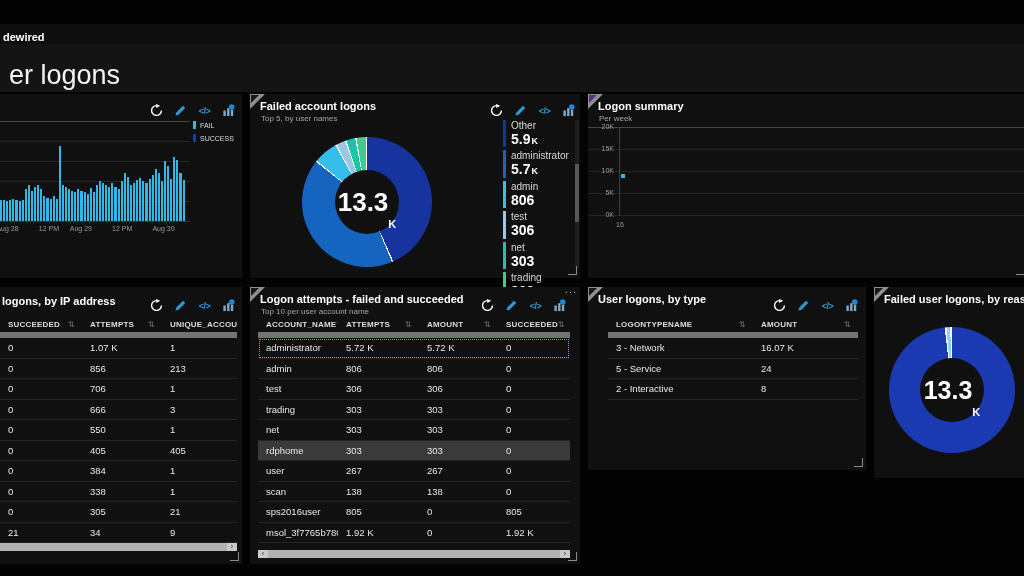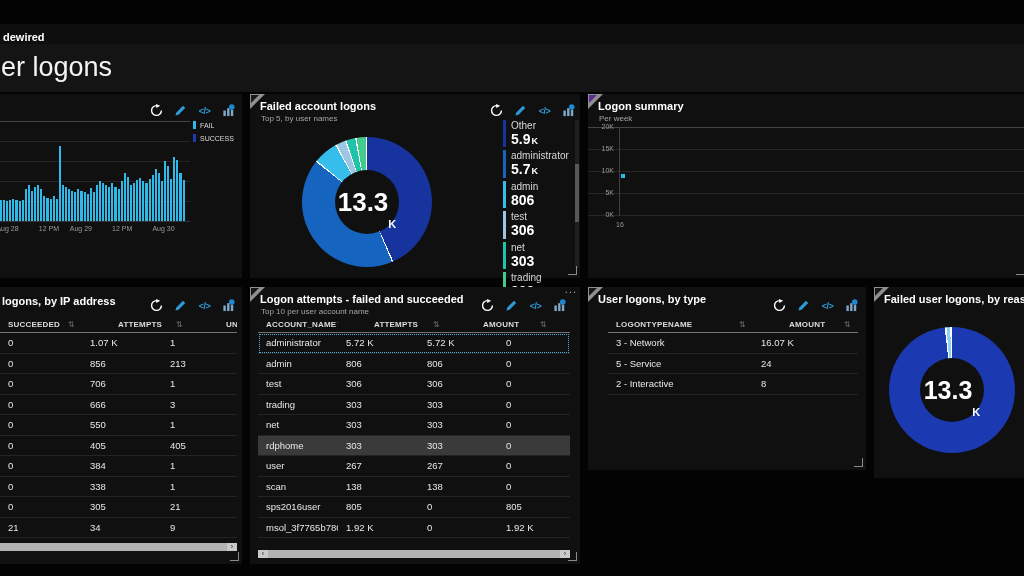--- a/index.html
+++ b/index.html
@@ -1,42 +1,42 @@
 <!DOCTYPE html>
 <html><head>
 <meta charset="utf-8">
 <style>
   html,body{margin:0;padding:0;background:#000;}
   .screen{position:relative;width:1024px;height:576px;overflow:hidden;background:#030303;
           font-family:"Liberation Sans",sans-serif;color:#fff;}
   .topbar{position:absolute;left:0;top:0;width:100%;height:28px;background:#0e0e0e;margin-top:24px;}
   .brand{position:absolute;left:3px;top:7px;font-size:11px;font-weight:bold;color:#fff;}
   .titleband{position:absolute;left:0;top:44px;width:100%;height:48px;background:#141414;}
-  .pagetitle{position:absolute;left:1px;top:8px;font-size:27px;font-weight:300;color:#f4f4f4;margin:0;}
+  .pagetitle{position:absolute;left:1px;top:8px;font-size:27px;font-weight:300;color:#f4f4f4;margin:8px;}
 
   .tile{position:absolute;background:#101010;}
   .corner{position:absolute;top:0;left:0;width:0;height:0;border-top:15px solid #909090;
           border-right:15px solid transparent;z-index:4;}
   .corner:after{content:"";position:absolute;top:-14px;left:1px;border-top:8px solid #17171c;
           border-right:8px solid transparent;}
   .corner.purple:after{border-top-color:#5c2d91;}
   .rsz{position:absolute;right:3px;bottom:3px;width:8px;height:8px;
        border-right:1px solid #8a8a8a;border-bottom:1px solid #8a8a8a;}
   .t-title{position:absolute;left:10px;top:6px;font-size:11px;font-weight:bold;white-space:nowrap;z-index:5;}
   .t-sub{position:absolute;left:11px;top:20px;font-size:8px;color:#a6a6a6;white-space:nowrap;z-index:5;}
   .toolbar{position:absolute;top:10px;display:flex;gap:11px;align-items:center;z-index:6;}
   .tb-icon{width:13px;height:13px;display:flex;align-items:center;justify-content:center;}
   .code-glyph{color:#2e9ad6;font-weight:bold;font-size:9px;letter-spacing:-.5px;}
   .more{position:absolute;right:3px;top:-4px;color:#aaa;font-size:11px;letter-spacing:1px;z-index:6;}
 
   
   .tbl{position:absolute;font-size:9.5px;color:#e8e8e8;}
   .trow{display:grid;height:19.5px;align-items:center;border-bottom:1px solid #242424;}
   .trow.thead{height:16px;font-size:8px;font-weight:bold;color:#dcdcdc;letter-spacing:.2px;
-              border-bottom:1px solid #737373;gap:28px;}
+              border-bottom:6px solid #737373;}
   .cell{padding-left:8px;display:flex;align-items:center;white-space:nowrap;overflow:hidden;}
   .sort{margin-left:auto;margin-right:7px;opacity:.45;font-size:8px;font-weight:normal;}
   .trow.sel{outline:1px dotted #4fb3da;outline-offset:-2px;}
   .trow.hil{background:#3a3a3a;text-align:right;}
   .cols-ip{grid-template-columns:82px 80px 1fr;}
   .cols-att{grid-template-columns:80px 81px 79px 1fr;}
   .cols-type{grid-template-columns:145px 1fr;}
 
   .hscroll{position:absolute;height:8px;background:#b2b2b2;display:flex;
            justify-content:space-between;z-index:5;}

